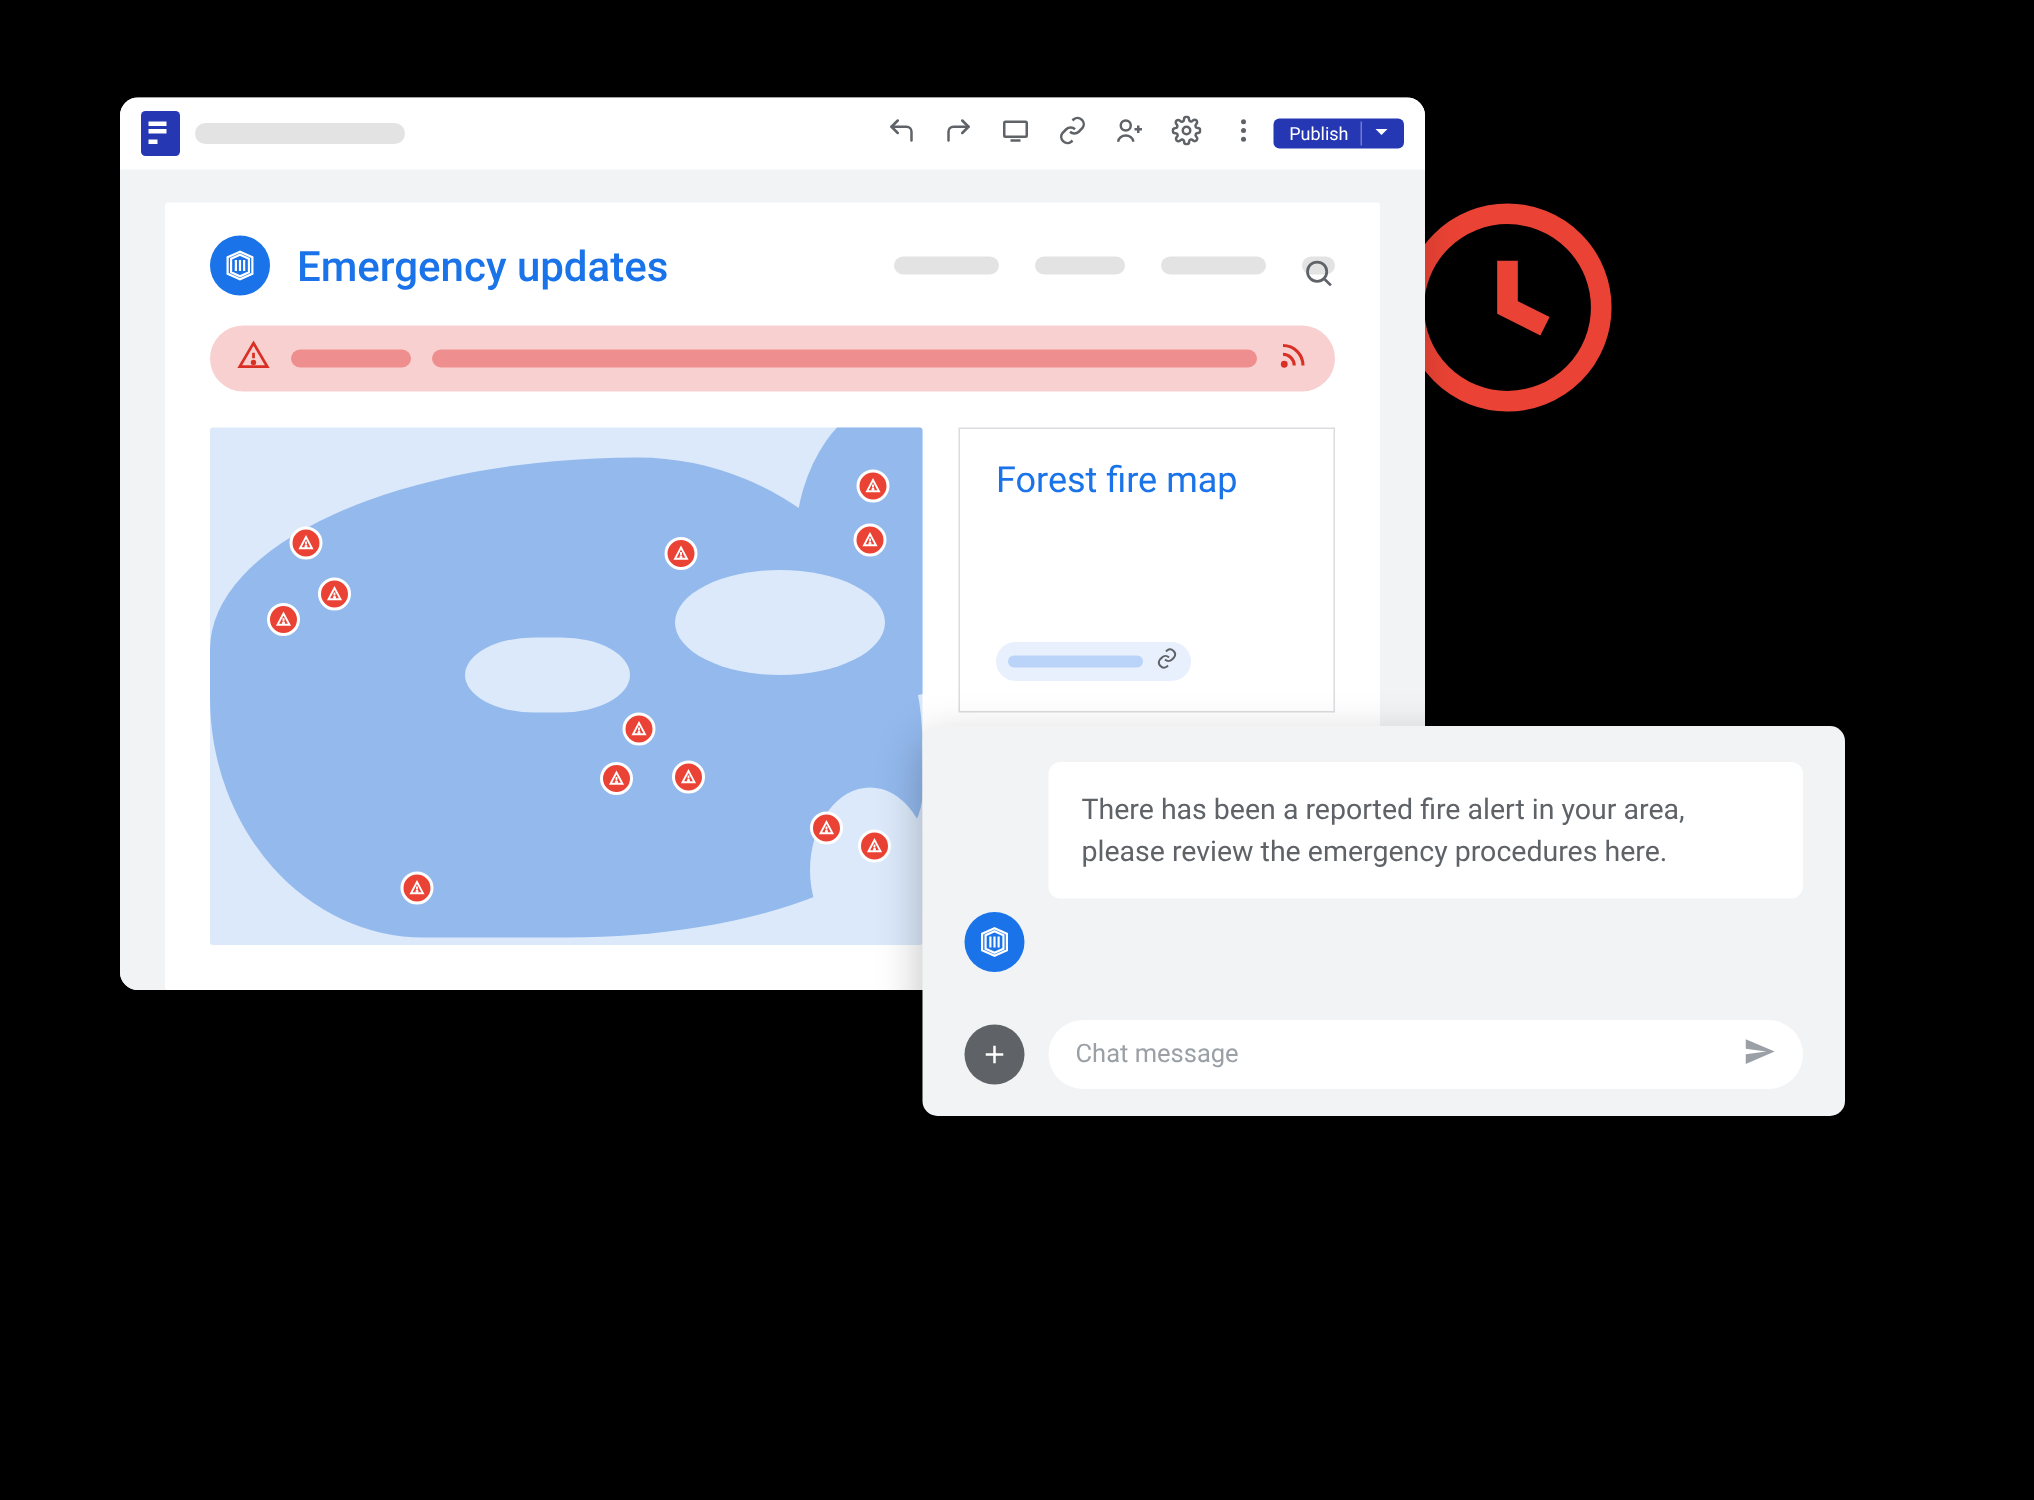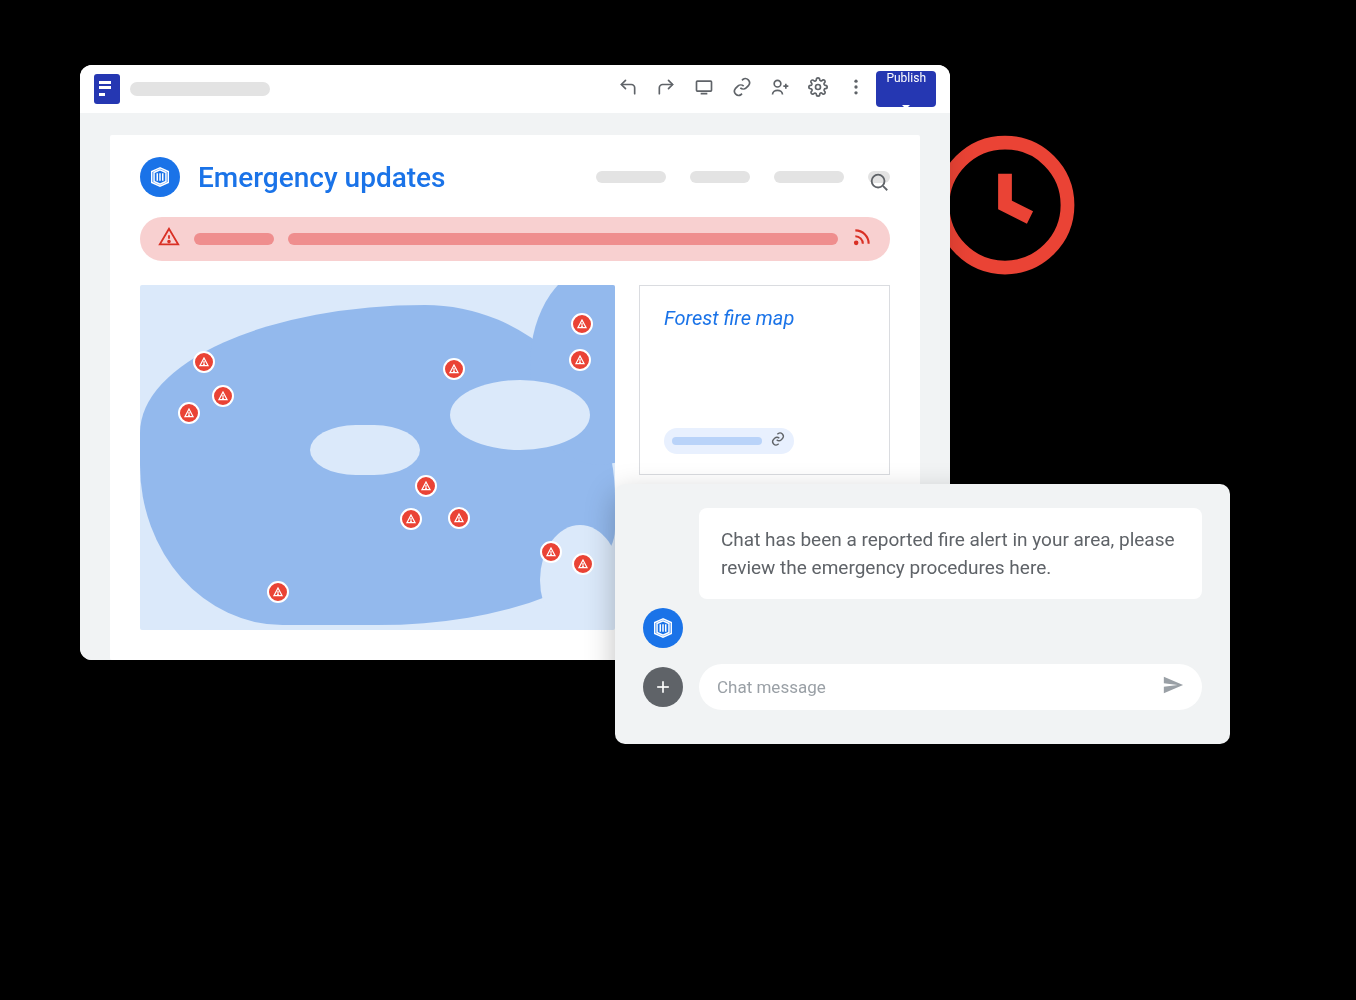--- a/index.html
+++ b/index.html
@@ -70,25 +70,24 @@
     gap: 18px;
     color: #5f6368;
   }
   .tool-icons svg { width: 20px; height: 20px; }
   .publish-btn {
     display: flex;
     align-items: center;
     background: #2537b2;
     color: #fff;
     border-radius: 4px;
-    height: 36px;
+    height: 20px;
     padding: 0 10px;
     font-size: 12px;
     gap: 8px;
-    flex-direction: column;
   }
   .publish-btn .divider {
     width: 1px;
     height: 16px;
     background: rgba(255,255,255,0.35);
   }
   .publish-btn svg { width: 10px; height: 10px; fill:#fff; }
 
   
   .canvas-viewport {
@@ -194,24 +193,23 @@
   .sidebar-card {
     flex: 1;
     border: 1px solid #dadce0;
     padding: 20px 24px;
     height: 190px;
     display:flex;
     flex-direction:column;
   }
   .card-title {
     color: #1a73e8;
-    font-size: 20px;
+    font-size: 24px;
     font-weight: 400;
     margin-bottom: 8px;
-    font-style: italic;
   }
   .card-body {
     color: #5f6368;
     font-size: 13.5px;
     line-height: 1.5;
   }
   .card-link-skel {
     margin-top: auto;
     width: 130px;
     height: 26px;
@@ -270,21 +268,21 @@
   .msg-bubble {
     flex:1;
     background:#fff;
     border-radius:8px;
     padding: 18px 22px;
     font-size:19px;
     color:#5f6368;
     line-height:1.45;
   }
   .input-row {
-    margin-top: 16px;
+    margin-top: 32px;
     display:flex;
     align-items:center;
     gap:16px;
   }
   .add-btn {
     width:40px; height:40px;
     border-radius:50%;
     background:#5f6368;
     display:flex;
     align-items:center;
@@ -538,21 +536,21 @@
   </div>
 </div>
 
 <div class="chat-card">
   <div class="message-row">
     <div class="bot-avatar">
       <svg viewBox="0 0 24 24">
           <path d="M12 2 3 6v12l9 4 9-4V6l-9-4zm0 2.2 6.5 2.9v9.8L12 19.8 5.5 16.9V7.1L12 4.2zM9 8v8M12 8v8M15 8v8" fill="none" stroke="#fff" stroke-width="1.6"></path>
         </svg>
     </div>
-    <div class="msg-bubble">Chat has been a reported fire alert in your area, please review the emergency procedures here.</div>
+    <div class="msg-bubble">There has been a reported fire alert in your area, please review the emergency procedures here.</div>
   </div>
   <div class="input-row">
     <div class="add-btn">
       <svg viewBox="0 0 24 24">
           <line x1="12" y1="5" x2="12" y2="19" stroke="#fff" stroke-width="2"></line>
           <line x1="5" y1="12" x2="19" y2="12" stroke="#fff" stroke-width="2"></line>
         </svg>
     </div>
     <div class="chat-input">
       <span>Chat message</span>

